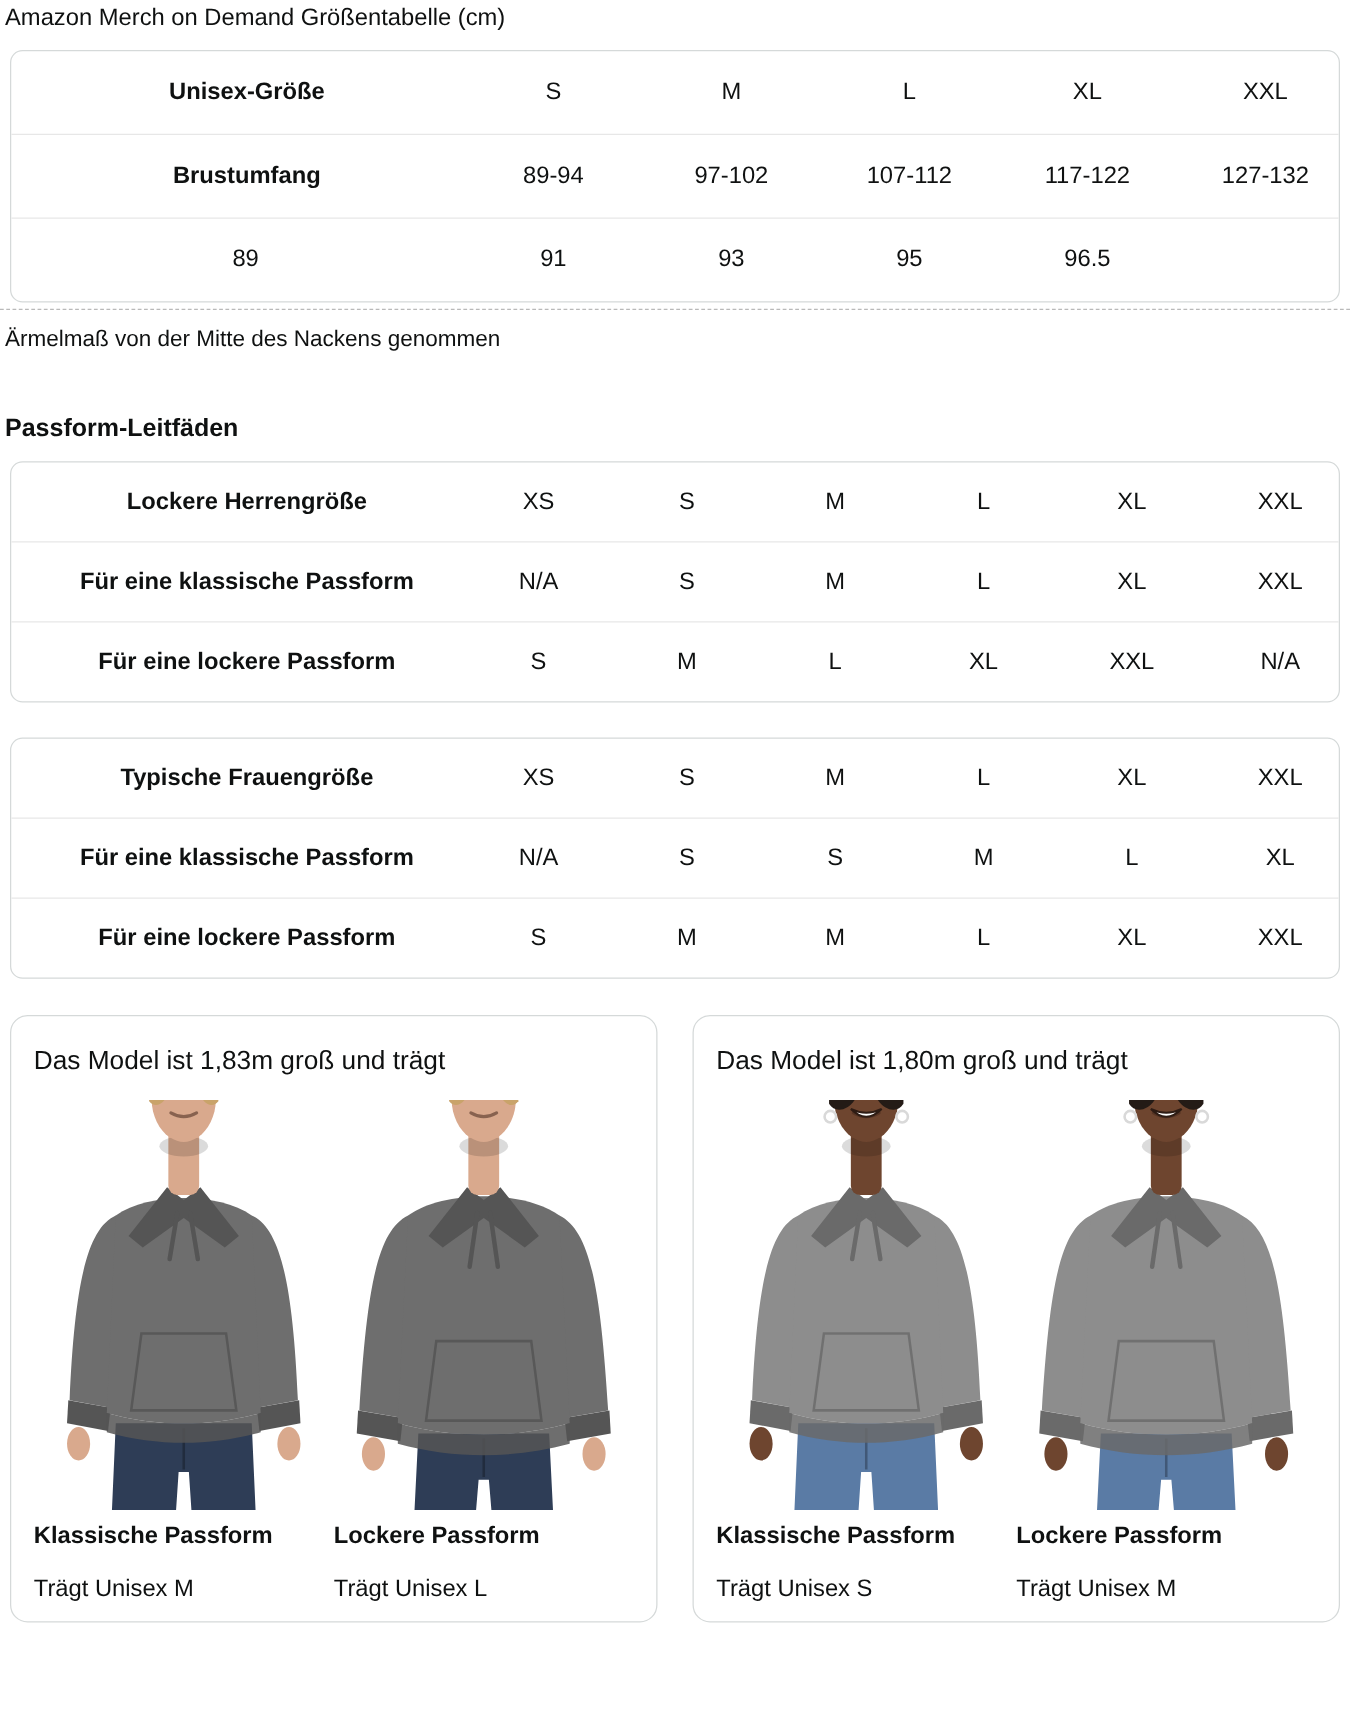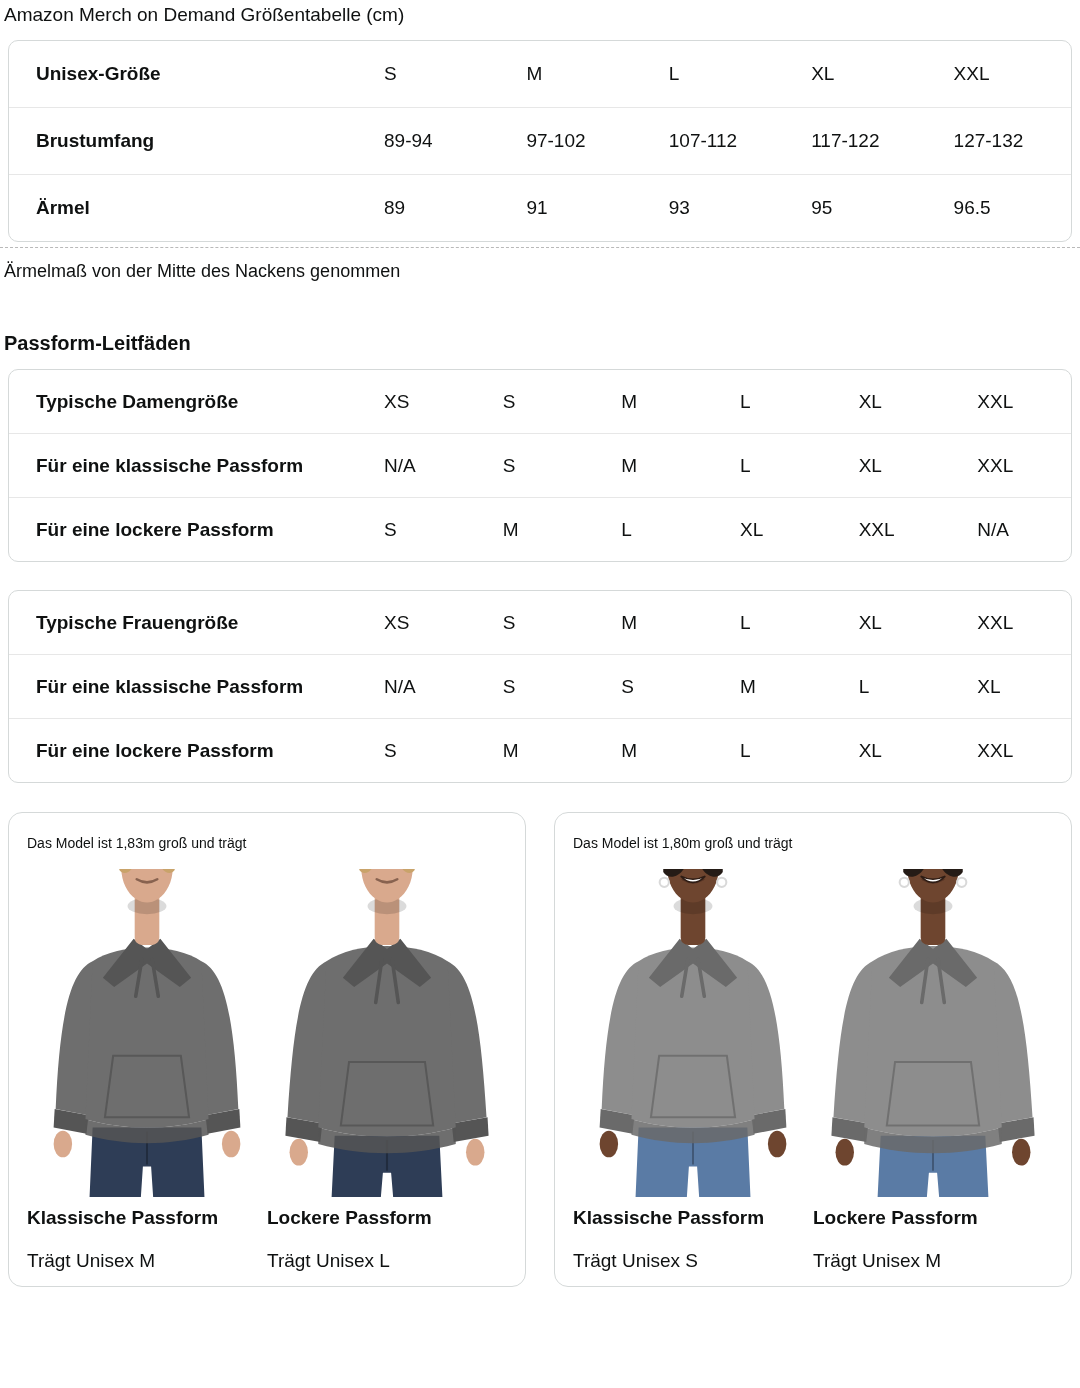--- a/index.html
+++ b/index.html
@@ -3,33 +3,33 @@
 <meta charset="utf-8">
 <style>
   html,body{margin:0;padding:0;}
   body{
     width:1080px;height:1388px;background:#ffffff;overflow:hidden;
     font-family:"Liberation Sans",sans-serif;color:#0f1111;
     -webkit-font-smoothing:antialiased;
   }
   .page-title{font-size:19px;margin:4px 4px 0;font-weight:400;}
   .tbl{border:1px solid #d5d9d9;border-radius:10px;margin:14px 8px 0;background:#fff;overflow:hidden;}
-  .row{display:grid;align-items:center;border-top:1px solid #e7e7e7;}
+  .row{display:grid;align-items:center;border-top:1px solid #e7e7e7;text-align:center;}
   .row:first-child{border-top:none;}
   .size-grid{grid-template-columns:350px repeat(5,1fr);min-height:66px;}
   .fit-grid{grid-template-columns:350px repeat(6,1fr);min-height:63px;}
   .cell{font-size:19px;padding-left:25px;white-space:nowrap;}
   .lbl{font-weight:700;padding-left:27px;}
   hr.dashed{border:0;border-top:1px dashed #b9b9b9;margin:5px 0 0;}
   .note{font-size:18px;margin:13px 4px 0;}
   .sec-heading{font-size:20px;font-weight:700;margin:50px 4px 0;}
   .mt28{margin-top:28px;}
   .cards{display:flex;gap:28px;margin:29px 8px 0;}
   .model-card{flex:1;border:1px solid #d5d9d9;border-radius:14px;padding:20px 18px 14px;background:#fff;}
-  .model-desc{font-size:14px;line-height:1.55;}
+  .model-desc{font-size:21px;line-height:1.55;}
   .figures{display:flex;margin-top:14px;}
   .figure{flex:1;text-align:left;}
   svg.model{width:100%;max-width:236px;height:auto;display:block;margin:0 auto;}
   .fit-caption{font-size:19px;font-weight:700;margin-top:10px;}
   .size-caption{font-size:19px;margin-top:21px;}
 </style>
 </head>
 <body>
 
 <svg width="0" height="0" style="position:absolute" aria-hidden="true">
@@ -90,38 +90,37 @@
   </div>
   <div class="row size-grid">
     <div class="cell lbl">Brustumfang</div>
     <div class="cell">89-94</div>
     <div class="cell">97-102</div>
     <div class="cell">107-112</div>
     <div class="cell">117-122</div>
     <div class="cell">127-132</div>
   </div>
   <div class="row size-grid">
-    <div class="cell lbl">Ärmel</div>
     <div class="cell">89</div>
     <div class="cell">91</div>
     <div class="cell">93</div>
     <div class="cell">95</div>
     <div class="cell">96.5</div>
   </div>
 </div>
 
 <hr class="dashed">
 
 <div class="note">Ärmelmaß von der Mitte des Nackens genommen</div>
 
 <div class="sec-heading">Passform-Leitfäden</div>
 
 <div class="tbl">
   <div class="row fit-grid">
-    <div class="cell lbl">Typische Damengröße</div>
+    <div class="cell lbl">Lockere Herrengröße</div>
     <div class="cell">XS</div>
     <div class="cell">S</div>
     <div class="cell">M</div>
     <div class="cell">L</div>
     <div class="cell">XL</div>
     <div class="cell">XXL</div>
   </div>
   <div class="row fit-grid">
     <div class="cell lbl">Für eine klassische Passform</div>
     <div class="cell">N/A</div>

